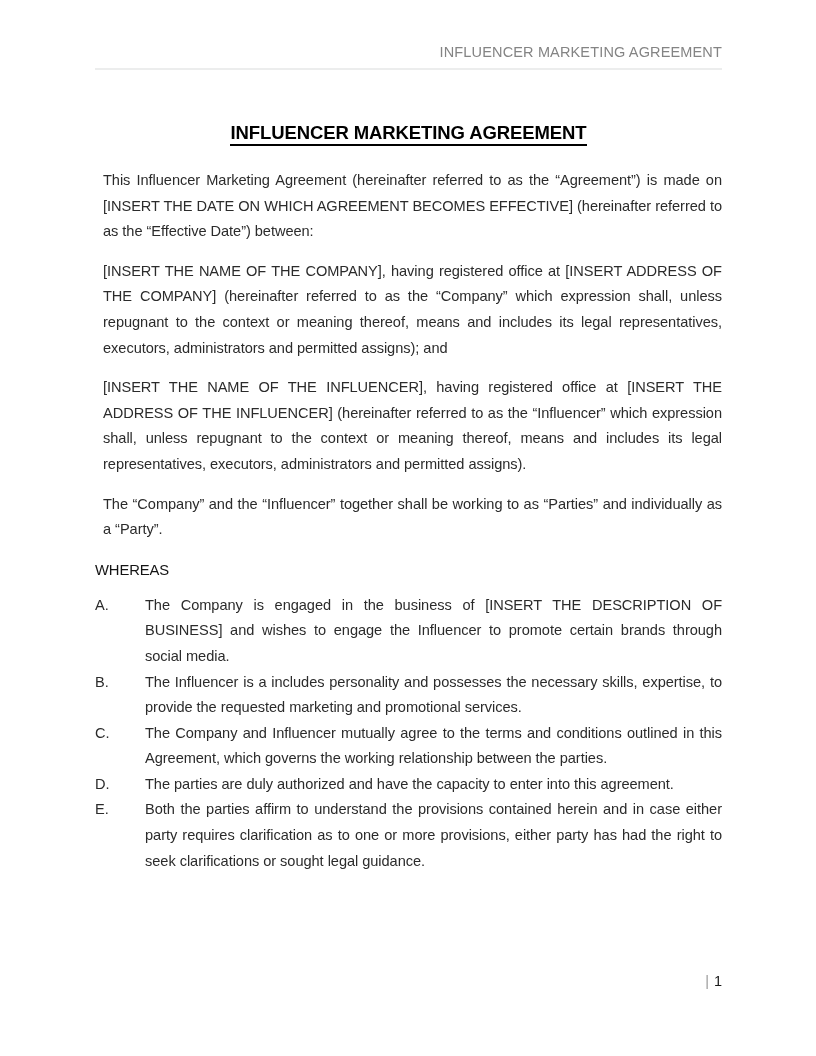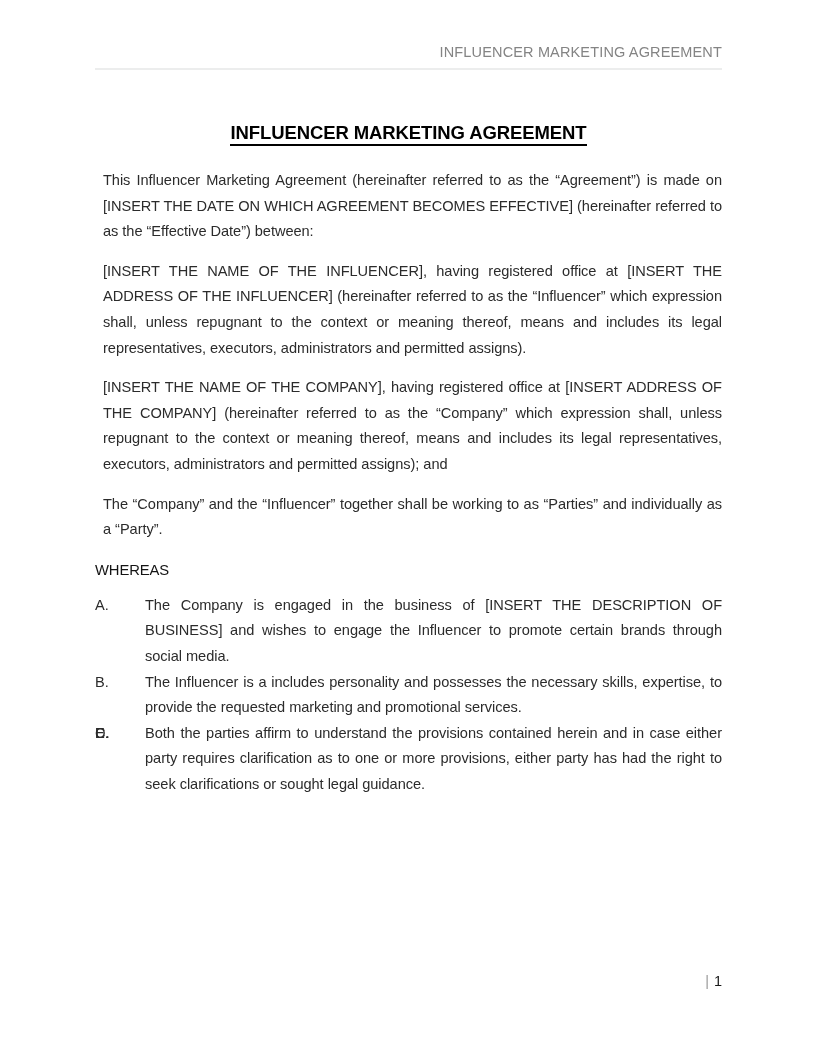--- a/index.html
+++ b/index.html
@@ -144,42 +144,44 @@
   <div class="header-rule"></div>
 
   <div class="content">
 
     <h1 class="doc-title">
       <span>INFLUENCER MARKETING AGREEMENT</span>
     </h1>
 
     <p class="para">This Influencer Marketing Agreement (hereinafter referred to as the “Agreement”) is made on [INSERT THE DATE ON WHICH AGREEMENT BECOMES EFFECTIVE] (hereinafter referred to as the “Effective Date”) between:</p>
 
+    <p class="para">[INSERT THE NAME OF THE COMPANY], having registered office at [INSERT ADDRESS OF THE COMPANY] (hereinafter referred to as the “Company” which expression shall, unless repugnant to the context or meaning thereof, means and includes its legal representatives, executors, administrators and permitted assigns); and</p>
+
     <p class="para">[INSERT THE NAME OF THE INFLUENCER], having registered office at [INSERT THE ADDRESS OF THE INFLUENCER] (hereinafter referred to as the “Influencer” which expression shall, unless repugnant to the context or meaning thereof, means and includes its legal representatives, executors, administrators and permitted assigns).</p>
-
-    <p class="para">[INSERT THE NAME OF THE COMPANY], having registered office at [INSERT ADDRESS OF THE COMPANY] (hereinafter referred to as the “Company” which expression shall, unless repugnant to the context or meaning thereof, means and includes its legal representatives, executors, administrators and permitted assigns); and</p>
 
     <p class="para">The “Company” and the “Influencer” together shall be working to as “Parties” and individually as a “Party”.</p>
 
     <h2 class="section-heading">WHEREAS</h2>
 
     <ul class="recitals">
       <li class="recital">
         <span class="recital-marker">A.</span>
         <span>The Company is engaged in the business of [INSERT THE DESCRIPTION OF BUSINESS] and wishes to engage the Influencer to promote certain brands through social media.</span>
       </li>
       <li class="recital">
         <span class="recital-marker">B.</span>
         <span>The Influencer is a includes personality and possesses the necessary skills, expertise, to provide the requested marketing and promotional services.</span>
       </li>
       <li class="recital">
         <span class="recital-marker">C.</span>
+        <span>The Company and Influencer mutually agree to the terms and conditions outlined in this Agreement, which governs the working relationship between the parties.</span>
       </li>
       <li class="recital">
         <span class="recital-marker">D.</span>
+        <span>The parties are duly authorized and have the capacity to enter into this agreement.</span>
       </li>
       <li class="recital">
         <span class="recital-marker">E.</span>
         <span>Both the parties affirm to understand the provisions contained herein and in case either party requires clarification as to one or more provisions, either party has had the right to seek clarifications or sought legal guidance.</span>
       </li>
     </ul>
 
   </div>
 
   <div class="doc-footer">

